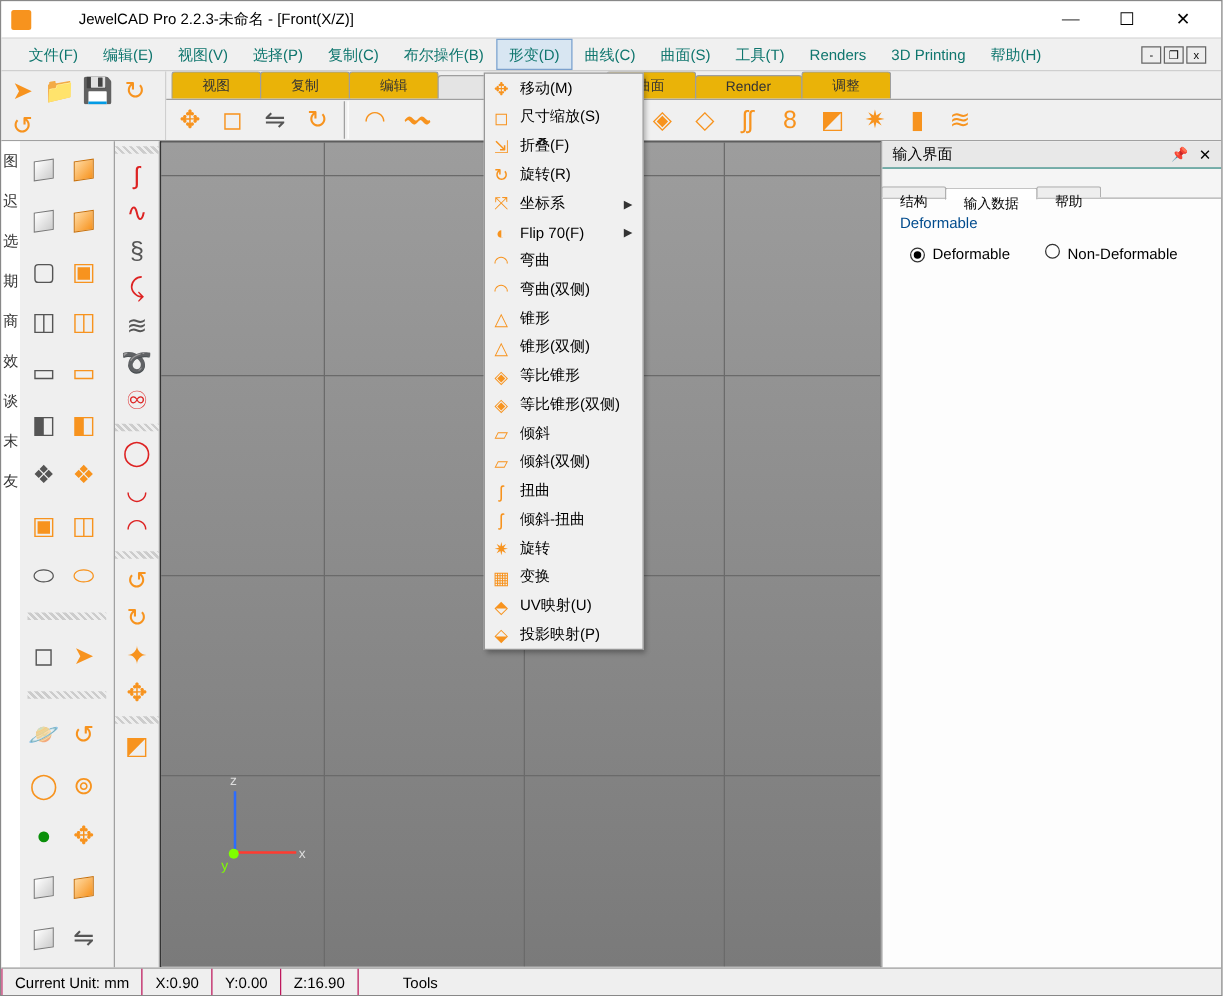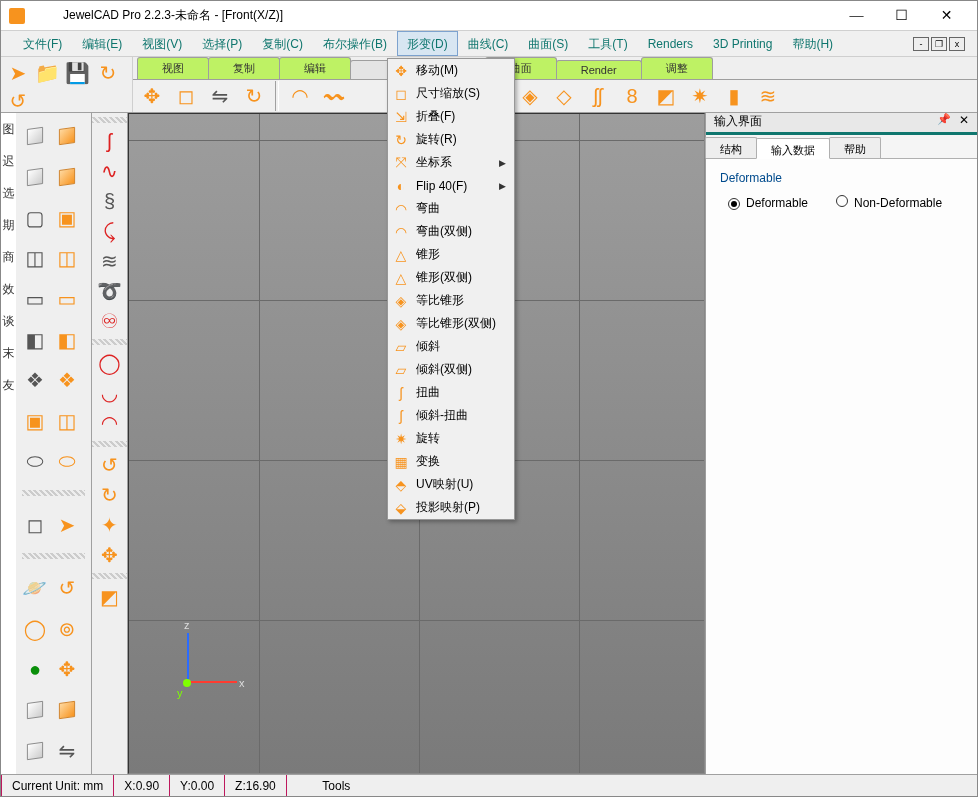--- a/index.html
+++ b/index.html
@@ -19,21 +19,21 @@
 .menubar .spacer { flex: 1; }
 .mdi-btns { display: flex; align-items: center; gap: 2px; }
 .mdi-btn { width: 16px; height: 14px; border: 1px solid #666; font-size: 9px; display:flex; align-items:center; justify-content:center; background:#eee; }
 
 
 .toolrow { height: 56px; background: #efefef; display: flex; border-bottom: 1px solid #a0a0a0; }
 .toolrow .left-tools { width: 132px; display: flex; flex-wrap: wrap; align-content: flex-start; padding: 4px; gap: 4px; border-right: 1px solid #cfcfcf; }
 .ico { width: 26px; height: 24px; display: flex; align-items: center; justify-content: center; border:1px solid transparent; border-radius:2px;}
 .toolrow .right { flex: 1; display: flex; flex-direction: column; }
 .tabstrip { height: 22px; display: flex; align-items: flex-end; padding-left: 4px; gap: 0; }
-.tab { padding: 3px 24px; border: 1px solid #9e9e9e; border-bottom: none; background: #bef264; border-radius: 3px 3px 0 0; margin-right: -1px; color:#333; font-size:11px; }
+.tab { padding: 3px 24px; border: 1px solid #9e9e9e; border-bottom: none; background: #eab308; border-radius: 3px 3px 0 0; margin-right: -1px; color:#333; font-size:11px; }
 .tab.phantom { background: #e4e4e4; }
 .tool-h { flex: 1; display: flex; align-items: center; padding: 0 6px; gap: 8px; border-top: 1px solid #9e9e9e; background:#f0f0f0; }
 .sep-v { width: 4px; height: 30px; border-left:1px solid #a0a0a0; border-right:1px solid #fff; }
 
 
 .glyph { font-size: 20px; line-height: 1; }
 .orange { color: #f7931e; }
 .red { color: #d22; }
 .gray { color: #555; }
 
@@ -52,25 +52,25 @@
 .axis .lbl { position:absolute; font-size:11px; color:#ddd; }
 
 
 .dropdown { position:absolute; top:0; left:388px; width:128px; background:#f0f0f0; border:1px solid #979797; box-shadow:2px 2px 4px rgba(0,0,0,.3); z-index:50; }
 .dd-item { height:23px; display:flex; align-items:center; padding:0 8px 0 4px; gap:6px; }
 .dd-icon { width:18px; text-align:center; font-size:14px; }
 .dd-sub { margin-left:auto; font-size:9px; color:#333; }
 
 
 .rpanel { width:272px; background:#fdfdfd; border-left:1px solid #9e9e9e; display:flex; flex-direction:column;}
-.rpanel .hdr { height:22px; background:#e8e8e8; border-bottom:3px solid #0f766e; display:flex; align-items:flex-start; padding:0 8px;}
+.rpanel .hdr { height:22px; background:#e8e8e8; border-bottom:1px solid #0f766e; display:flex; align-items:center; padding:0 8px;}
 .rpanel .hdr .sp { flex:1; }
 .pin { font-size:11px; color:#555; margin-right:8px;}
 .rtabs { height:24px; display:flex; border-bottom:1px solid #b0b0b0; background:#f5f5f5;}
-.rtab { padding:4px 14px; border:1px solid #b0b0b0; border-bottom:none; margin-top:2px; margin-left:-1px; background:#eee; font-size:11px; border-radius:2px 2px 0 0;}
+.rtab { padding:4px 14px; border:1px solid #b0b0b0; border-bottom:none; margin-top:14px; margin-left:-1px; background:#eee; font-size:11px; border-radius:2px 2px 0 0;}
 .rtab.active { background:#fff; border-bottom:1px solid #fff; position:relative; top:1px;}
 .rbody { flex:1; padding:12px 14px; }
 .group-title { color:#004b8d; font-size:12px; margin-bottom:10px; }
 .radio-row { display:flex; gap:28px; align-items:center; padding-left:8px;}
 .radio { width:12px; height:12px; border:1px solid #333; border-radius:50%; display:inline-flex; align-items:center; justify-content:center; margin-right:6px; }
 .radio.checked::after { content:""; width:6px; height:6px; background:#000; border-radius:50%; }
 
 
 .status { position:absolute; bottom:0; left:0; right:0; height:22px; background:#efefef; border-top:1px solid #a0a0a0; display:flex; align-items:stretch; }
 .status .cell { border-left:1px solid #be185d; padding:0 10px; display:flex; align-items:center; white-space:nowrap;}
@@ -402,21 +402,21 @@
           <span class="dd-icon orange">↻</span>
           <span>旋转(R)</span>
         </div>
         <div class="dd-item">
           <span class="dd-icon orange">⤧</span>
           <span>坐标系</span>
           <span class="dd-sub">▶</span>
         </div>
         <div class="dd-item">
           <span class="dd-icon orange">◐</span>
-          <span>Flip 40(F)</span>
+          <span>Flip 70(F)</span>
           <span class="dd-sub">▶</span>
         </div>
         <div class="dd-item">
           <span class="dd-icon orange">◠</span>
           <span>弯曲</span>
         </div>
         <div class="dd-item">
           <span class="dd-icon orange">◠</span>
           <span>弯曲(双侧)</span>
         </div>

